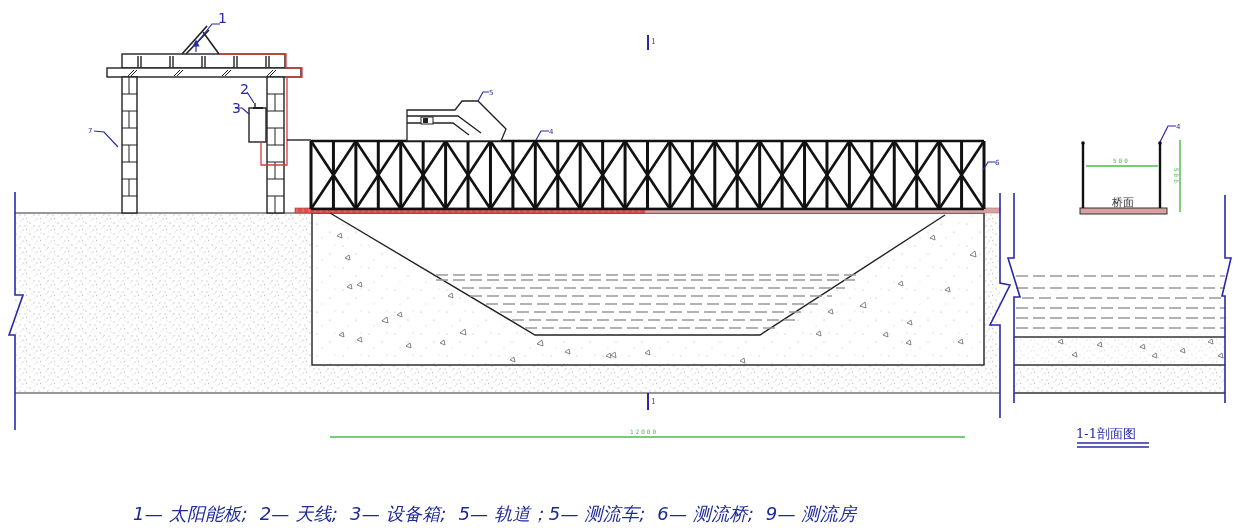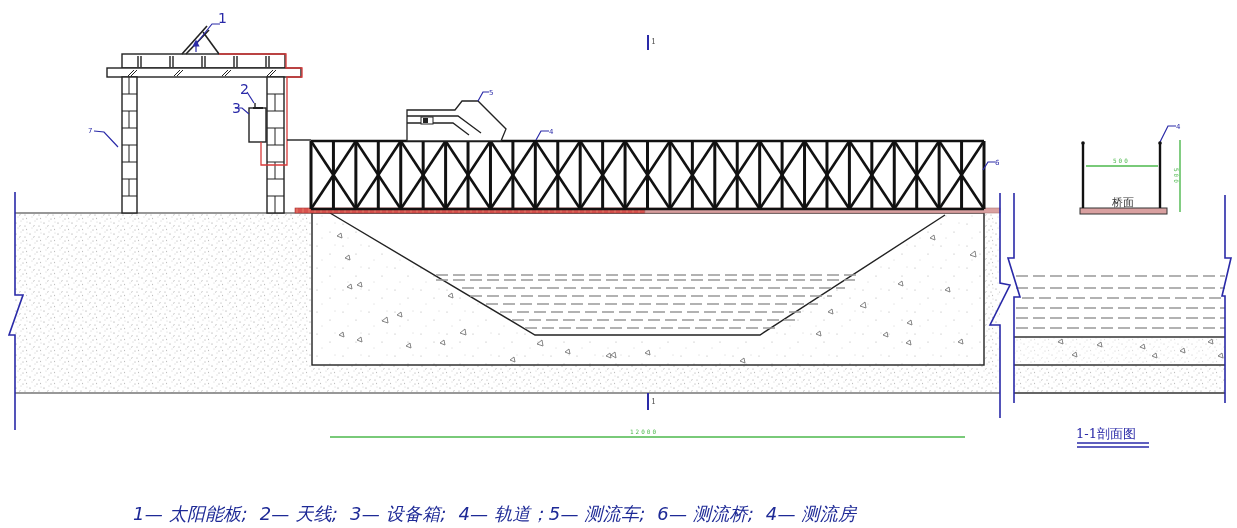--- a/index.html
+++ b/index.html
@@ -336,13 +336,13 @@
   </g>
   <text class="lbl tiny" x="1176" y="129">4</text>
 
   <g>
     <text class="ser" x="1076" y="438" font-size="13" fill="#2a2aa8">1-1剖面图</text>
     <line x1="1077" y1="443" x2="1149" y2="443" stroke="#2a2aa8" stroke-width="1.3"></line>
     <line x1="1077" y1="447" x2="1149" y2="447" stroke="#2a2aa8" stroke-width="1.3"></line>
   </g>
 </svg>
 
-<div id="legend"><span>1— 太阳能板;&nbsp;&nbsp;</span><span>2— 天线;&nbsp;&nbsp;</span><span>3— 设备箱;&nbsp;&nbsp;</span><span>4— 轨道；</span><span>5— 测流车;&nbsp;&nbsp;</span><span>6— 测流桥;&nbsp;&nbsp;</span><span>4— 测流房</span></div>
+<div id="legend"><span>1— 太阳能板;&nbsp;&nbsp;</span><span>2— 天线;&nbsp;&nbsp;</span><span>3— 设备箱;&nbsp;&nbsp;</span><span>5— 轨道；</span><span>5— 测流车;&nbsp;&nbsp;</span><span>6— 测流桥;&nbsp;&nbsp;</span><span>9— 测流房</span></div>
 
 </body></html>

